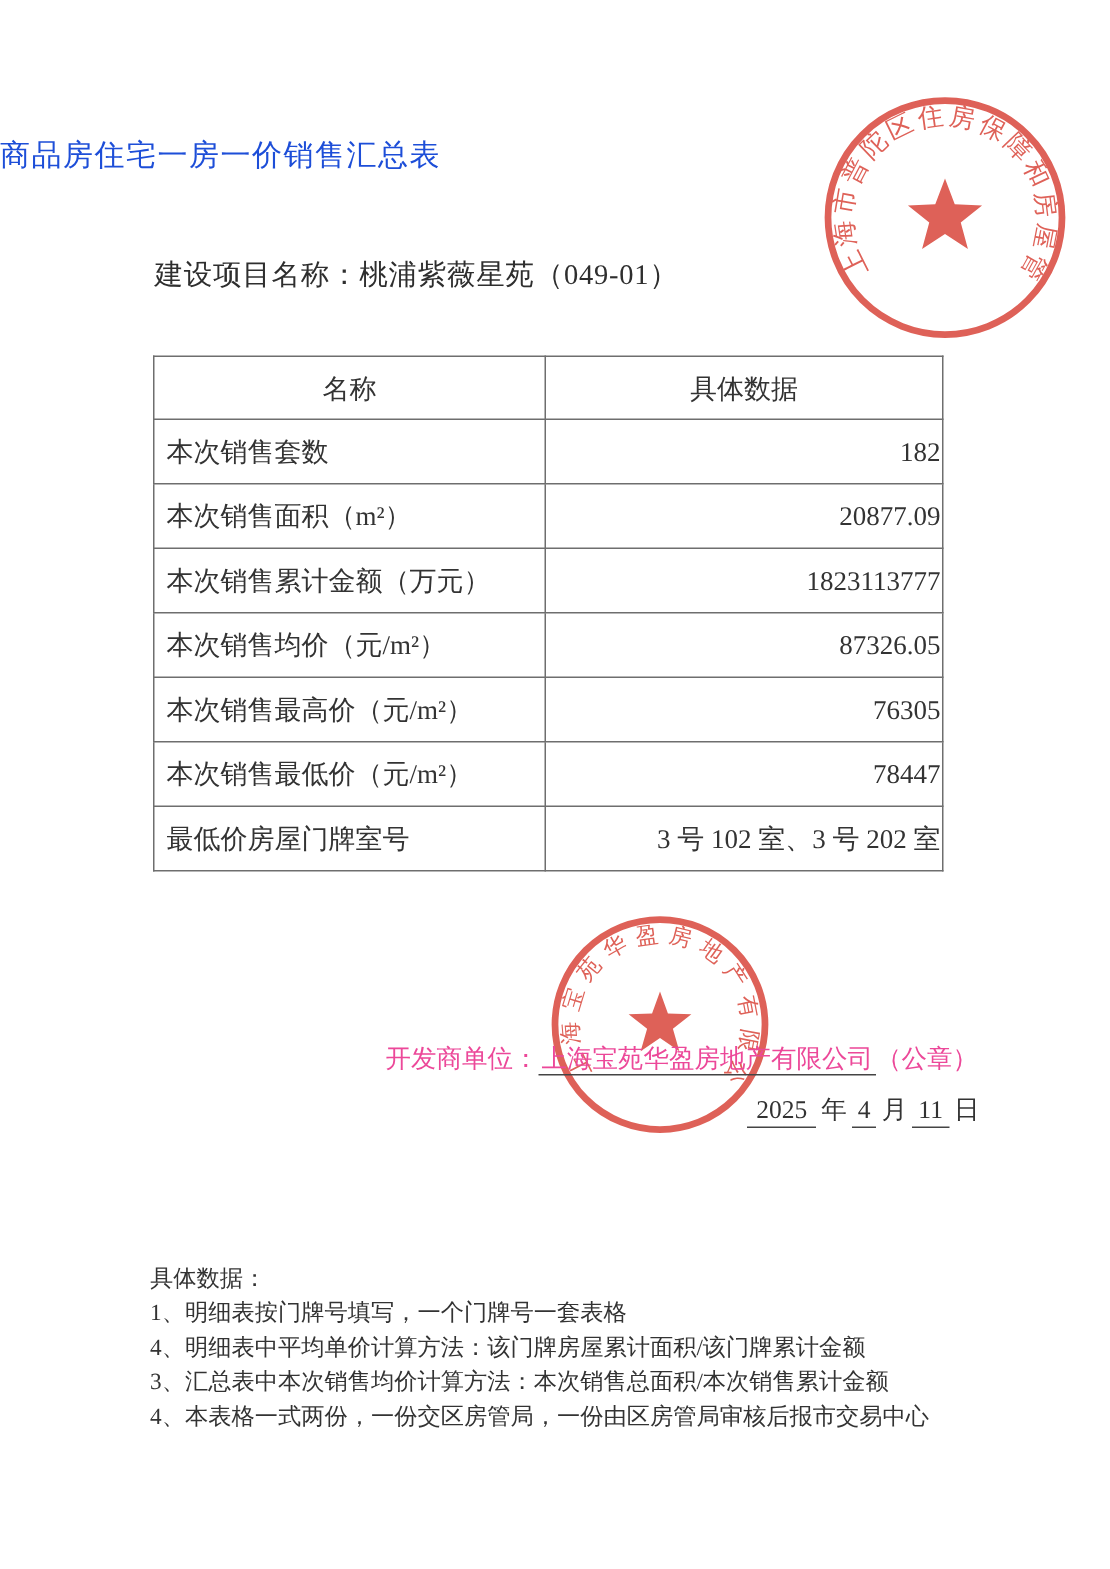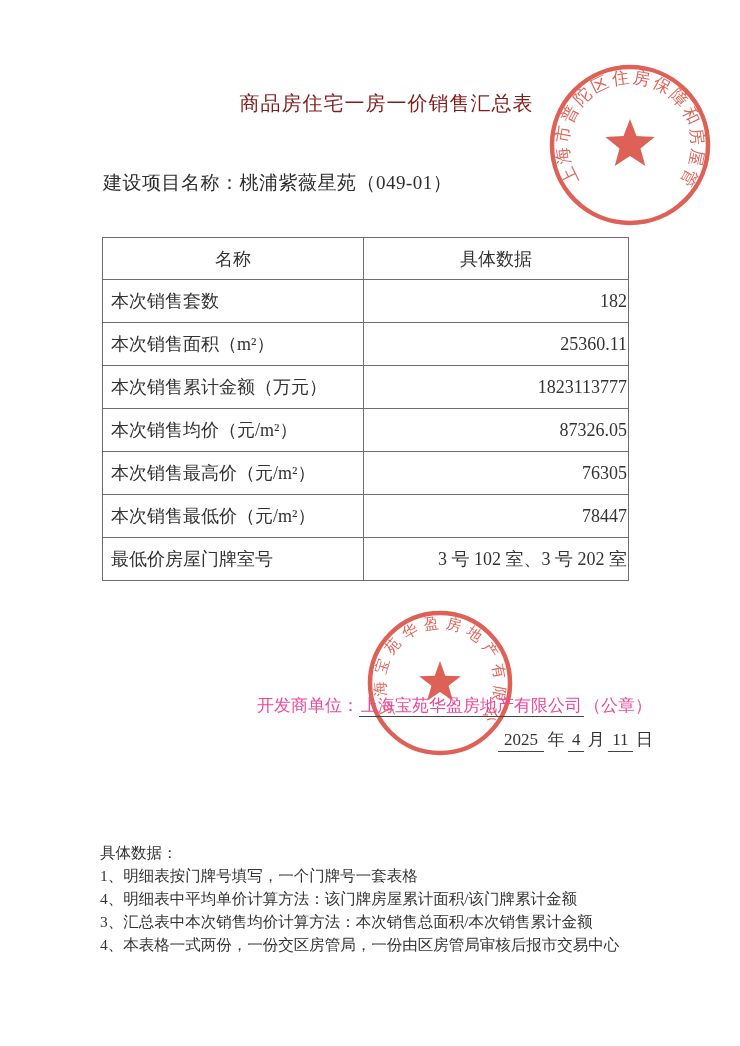--- a/index.html
+++ b/index.html
@@ -8,24 +8,23 @@
     background: #ffffff;
     font-family: "Liberation Serif", "DejaVu Serif", serif;
     color: #2b2b2b;
     position: relative;
     overflow: hidden;
   }
   .page { position: absolute; inset: 0; }
 
   .doc-title {
     position: absolute; left: 0; right: 0; top: 90px;
-    text-align: center;
+    text-align: left;
     font-size: 20px; letter-spacing: 1px;
-    color: #7f1d1d;
-    margin-left: 33px;
+    color: #1d4ed8;
   }
 
   .project-line {
     position: absolute; left: 103px; top: 170px;
     font-size: 19px; font-weight: normal; color: #2e2e2e;
     letter-spacing: 0.5px;
   }
 
   table.summary {
     position: absolute; left: 102px; top: 237px;
@@ -102,21 +101,21 @@
         <th>具体数据</th>
       </tr>
     </thead>
     <tbody>
       <tr>
         <td class="lbl">本次销售套数</td>
         <td class="val">182</td>
       </tr>
       <tr>
         <td class="lbl">本次销售面积（m²）</td>
-        <td class="val">25360.11</td>
+        <td class="val">20877.09</td>
       </tr>
       <tr>
         <td class="lbl">本次销售累计金额（万元）</td>
         <td class="val">1823113777</td>
       </tr>
       <tr>
         <td class="lbl">本次销售均价（元/m²）</td>
         <td class="val">87326.05</td>
       </tr>
       <tr>

